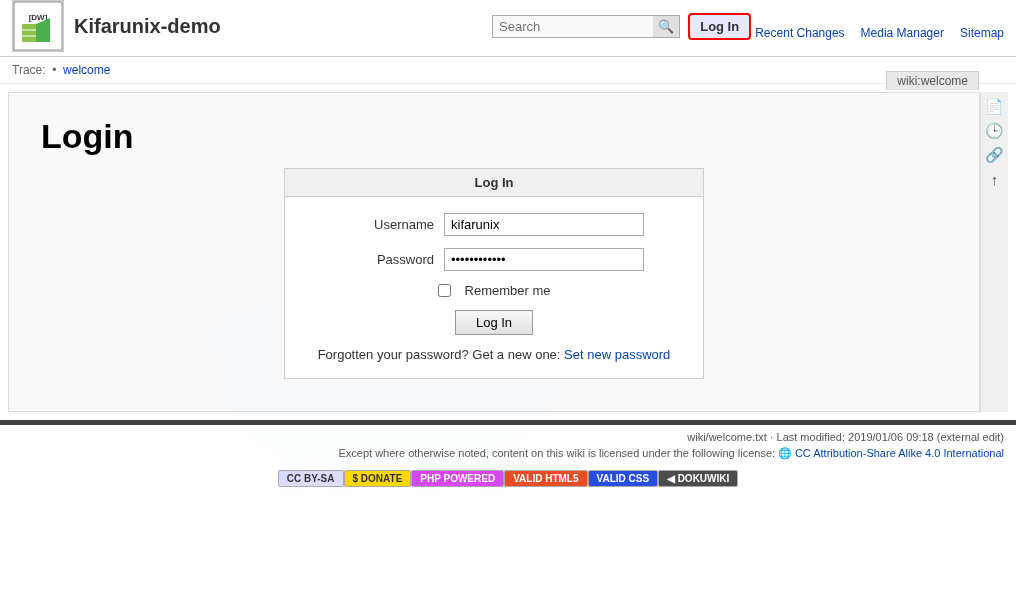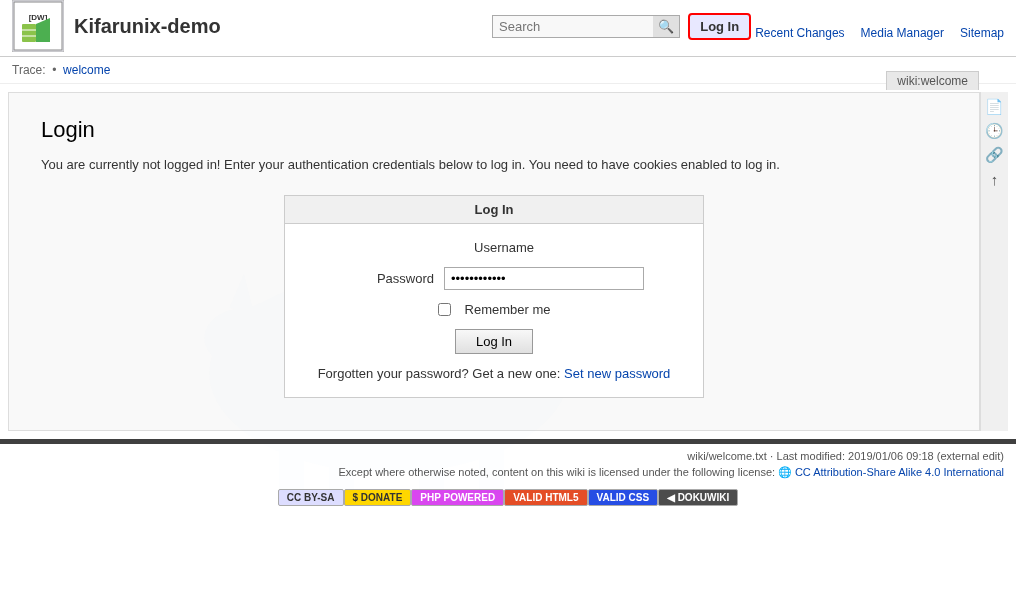--- a/index.html
+++ b/index.html
@@ -120,22 +120,22 @@
       border: 1px solid #ccc;
       border-bottom: none;
       padding: 2px 10px;
       font-size: 12px;
       color: #555;
     }
     #content-inner {
       padding: 16px 24px 24px 24px;
     }
     #page-heading {
-      font-size: 22px;
-      font-weight: normal;
+      font-size: 34px;
+      font-weight: bold;
       margin-bottom: 12px;
       color: #000;
     }
     #page-description {
       font-size: 13px;
       margin-bottom: 20px;
       color: #333;
       line-height: 1.5;
     }
     #watermark-svg {
@@ -334,27 +334,27 @@
         <rect x="330" y="250" width="25" height="50" fill="#4a90d9" rx="5"></rect>
         <rect x="390" y="250" width="25" height="50" fill="#4a90d9" rx="5"></rect>
 
         <path d="M475,180 Q510,160 500,140" stroke="#4a90d9" stroke-width="8" fill="none"></path>
         <text x="100" y="350" font-size="28" font-weight="bold" fill="#336699" font-family="Arial">*NIX TIPS &amp; TUTORIALS</text>
       </svg>
     </div>
 
     <div id="content-inner">
       <h1 id="page-heading">Login</h1>
-      <p id="page-description">You are currently not logged in! Enter your authentication credentials below to log in. You need to have cookies enabled to log in.</p>
 
       <div id="login-box">
         <div id="login-box-title">Log In</div>
         <div id="login-form">
           <div class="form-row">
             <label class="form-label">Username</label>
+            <input class="form-input" type="text" id="username-input" value="kifarunix" style="">
           </div>
           <div class="form-row">
             <label class="form-label">Password</label>
             <input class="form-input" type="password" id="password-input" value="kifarunix123" style="">
           </div>
           <div class="form-row-center">
             <input type="checkbox" id="remember-me" style="">
             <label for="remember-me">Remember me</label>
           </div>
           <button id="submit-btn">Log In</button>

